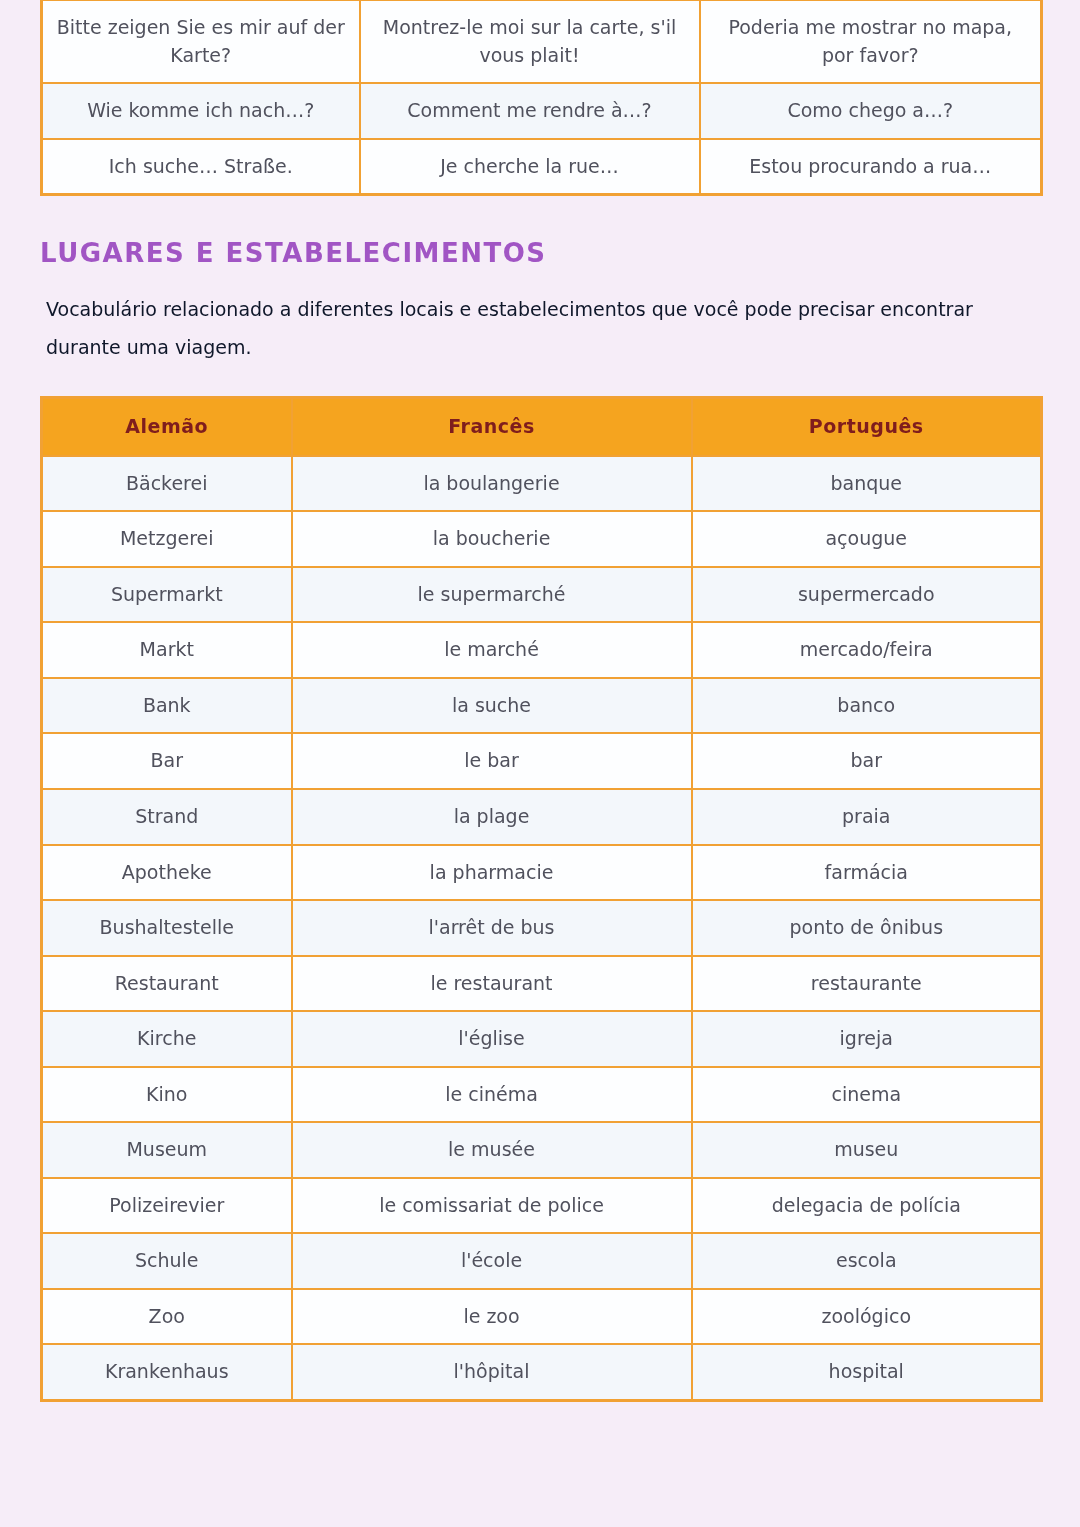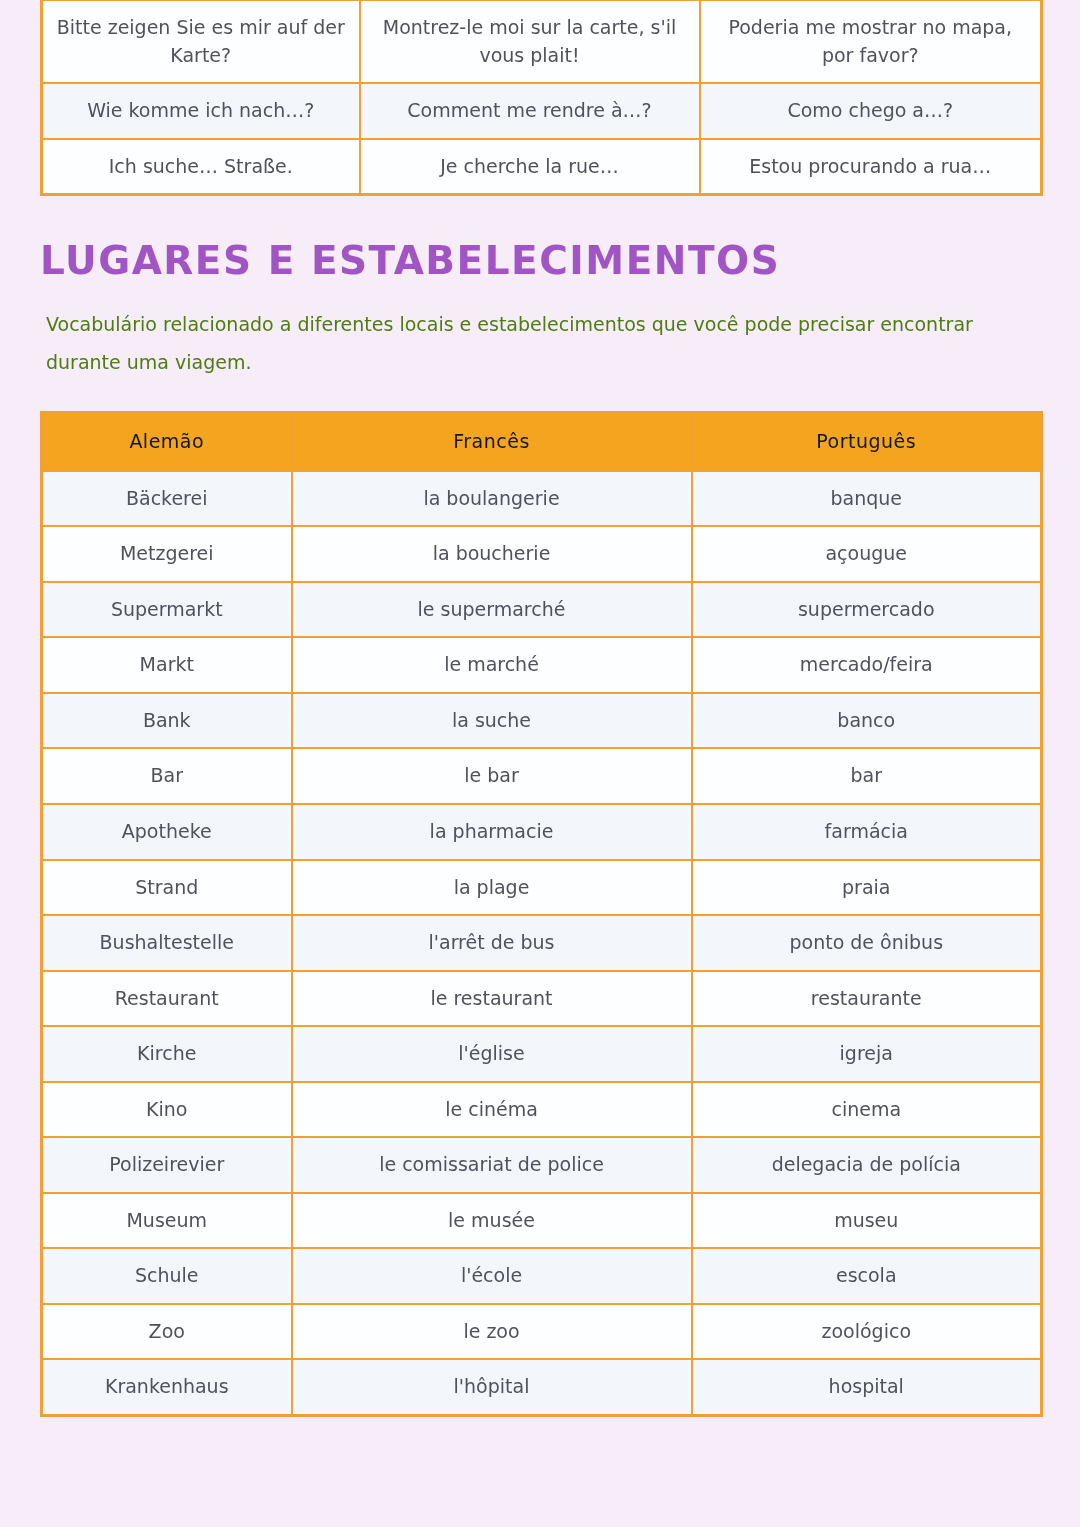--- a/index.html
+++ b/index.html
@@ -29,43 +29,43 @@
     border: 2px solid #f1a134;
     text-align: center;
     vertical-align: middle;
     font-size: 19px;
     padding: 13px 12px;
     line-height: 1.45;
     word-wrap: break-word;
   }
   table.vtable th {
     background: #f5a41f;
-    color: #0f172a;
-    font-weight: normal;
+    color: #7f1d1d;
+    font-weight: bold;
     letter-spacing: 0.5px;
     padding: 14px 12px;
   }
   table.vtable tbody tr:nth-child(odd) td { background: #f3f7fb; }
   table.vtable tbody tr:nth-child(even) td { background: #fdfeff; }
   
   .phrases-wrap { margin-top: -2px; }
   table.phrases tbody tr:nth-child(odd) td { background: #fdfeff; }
   table.phrases tbody tr:nth-child(even) td { background: #f3f7fb; }
   h2.section-title {
     margin: 42px 0 0 0;
-    font-size: 39px;
+    font-size: 26px;
     font-weight: bold;
     letter-spacing: 1.5px;
     color: #a155c4;
   }
   p.section-desc {
     margin: 22px 0 0 6px;
     font-size: 19px;
     line-height: 2.0;
-    color: #4d7c0f;
+    color: #0f172a;
     max-width: 1000px;
   }
   .places-wrap { margin-top: 30px; }
 </style>
 </head>
 <body>
 
 <div class="page">
 
   <div class="phrases-wrap">
@@ -138,60 +138,60 @@
             <td>Bank</td>
             <td>la suche</td>
             <td>banco</td>
           </tr>
           <tr>
             <td>Bar</td>
             <td>le bar</td>
             <td>bar</td>
           </tr>
           <tr>
+            <td>Strand</td>
+            <td>la plage</td>
+            <td>praia</td>
+          </tr>
+          <tr>
             <td>Apotheke</td>
             <td>la pharmacie</td>
             <td>farmácia</td>
           </tr>
           <tr>
-            <td>Strand</td>
-            <td>la plage</td>
-            <td>praia</td>
-          </tr>
-          <tr>
             <td>Bushaltestelle</td>
             <td>l'arrêt de bus</td>
             <td>ponto de ônibus</td>
           </tr>
           <tr>
             <td>Restaurant</td>
             <td>le restaurant</td>
             <td>restaurante</td>
           </tr>
           <tr>
             <td>Kirche</td>
             <td>l'église</td>
             <td>igreja</td>
           </tr>
           <tr>
             <td>Kino</td>
             <td>le cinéma</td>
             <td>cinema</td>
           </tr>
           <tr>
+            <td>Museum</td>
+            <td>le musée</td>
+            <td>museu</td>
+          </tr>
+          <tr>
             <td>Polizeirevier</td>
             <td>le comissariat de police</td>
             <td>delegacia de polícia</td>
           </tr>
           <tr>
-            <td>Museum</td>
-            <td>le musée</td>
-            <td>museu</td>
-          </tr>
-          <tr>
             <td>Schule</td>
             <td>l'école</td>
             <td>escola</td>
           </tr>
           <tr>
             <td>Zoo</td>
             <td>le zoo</td>
             <td>zoológico</td>
           </tr>
           <tr>

